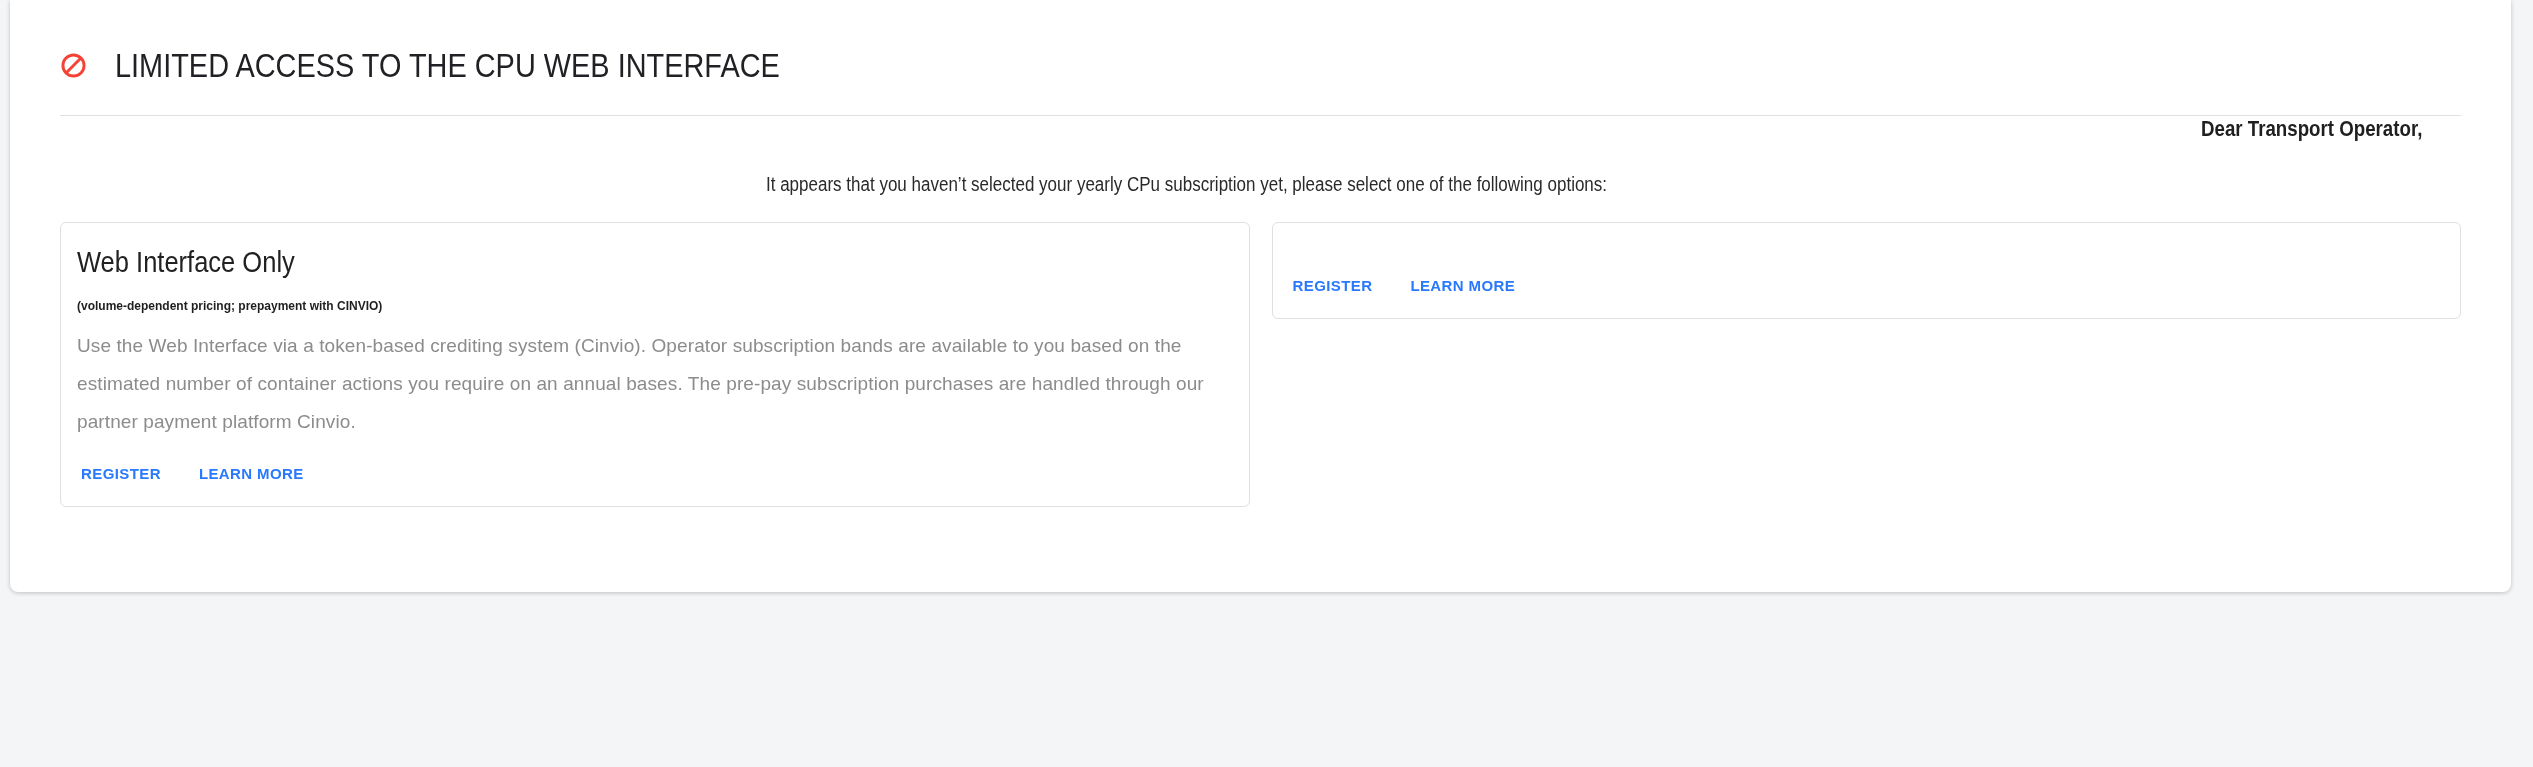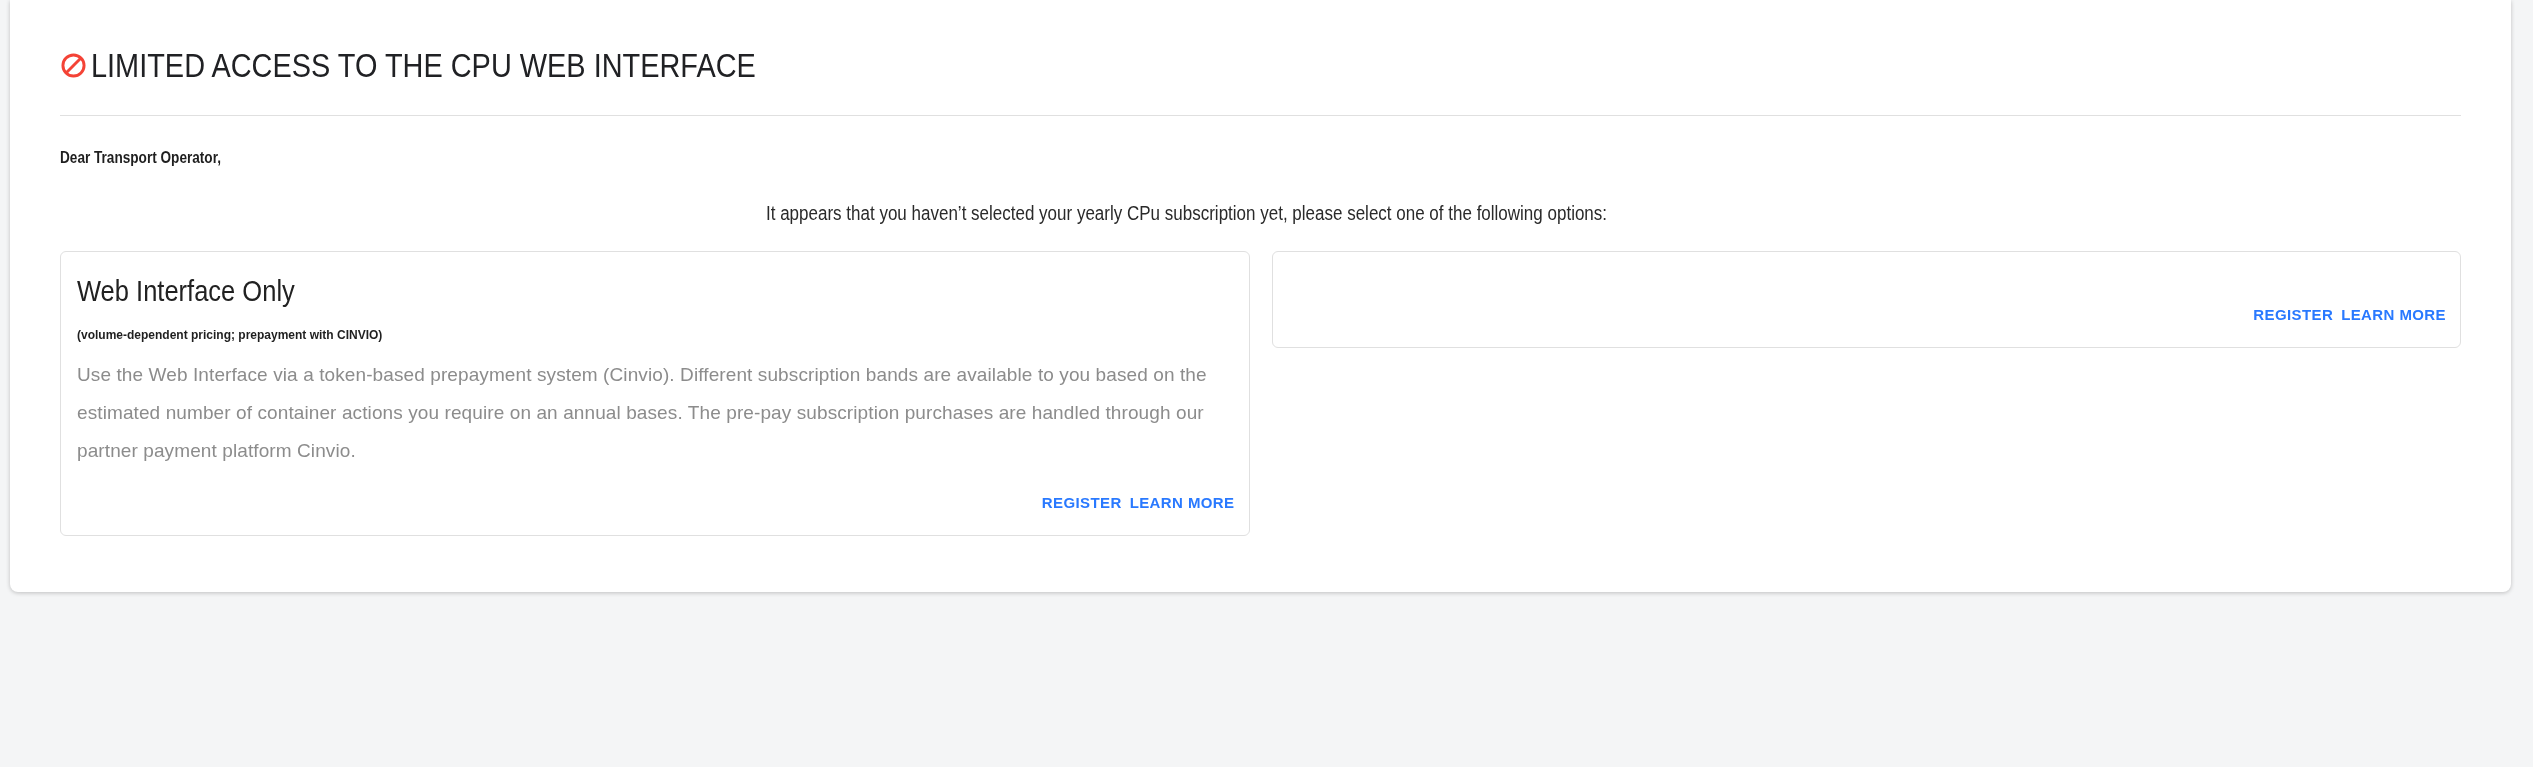--- a/index.html
+++ b/index.html
@@ -27,21 +27,21 @@
   .condensed {
     display: inline-block;
     transform: scaleX(0.85);
     transform-origin: left center;
     white-space: nowrap;
   }
   .header-row {
     margin-top: 42px;
     display: flex;
     align-items: center;
-    gap: 4px;
+    gap: 28px;
     height: 46px;
   }
   .block-icon {
     width: 27px;
     height: 27px;
     flex: 0 0 auto;
     display: inline-block;
   }
   .page-title {
     font-size: 34px;
@@ -50,25 +50,25 @@
     letter-spacing: 0;
     line-height: 46px;
     margin: 0;
   }
   .divider {
     margin-top: 27px;
     height: 1px;
     background: #e0e0e0;
   }
   .salutation {
-    margin-top: 29px;
-    font-size: 16px;
+    font-size: 22px;
     font-weight: 700;
     line-height: 26px;
     color: #1f1f1f;
+    text-align: right;
   }
   .intro {
     margin-top: 30px;
     font-size: 20px;
     line-height: 24px;
     color: #2a2a2a;
     text-align: center;
   }
   .cards-row {
     margin-top: 26px;
@@ -100,22 +100,23 @@
   }
   .plan-description {
     margin-top: 10px;
     font-size: 19px;
     line-height: 38px;
     color: #8c8c8c;
     letter-spacing: 0.1px;
   }
   .card-actions {
     display: flex;
-    justify-content: flex-end;
+    justify-content: flex-start;
     align-items: center;
+    gap: 30px;
     padding: 16px 0 18px 0;
     margin-top: 2px;
   }
   .card-actions.tall {
     margin-top: 28px;
   }
   .text-button {
     background: none;
     border: none;
     cursor: pointer;
@@ -147,21 +148,21 @@
 
   <div class="salutation"><span class="condensed">Dear Transport Operator,</span></div>
 
   <div class="intro"><span class="condensed">It appears that you haven’t selected your yearly CPu subscription yet, please select one of the following options:</span></div>
 
   <div class="cards-row">
 
     <div class="plan-card">
       <div class="plan-title"><span class="condensed">Web Interface Only</span></div>
       <div class="plan-subtitle">(volume-dependent pricing; prepayment with CINVIO)</div>
-      <div class="plan-description">Use the Web Interface via a token-based prepayment system (Cinvio). Different subscription bands are available to you based on the estimated number of container actions you require on an annual bases. The pre-pay subscription purchases are handled through our partner payment platform Cinvio.</div>
+      <div class="plan-description">Use the Web Interface via a token-based crediting system (Cinvio). Operator subscription bands are available to you based on the estimated number of container actions you require on an annual bases. The pre-pay subscription purchases are handled through our partner payment platform Cinvio.</div>
       <div class="card-actions">
         <button class="text-button">REGISTER</button>
         <button class="text-button">LEARN MORE</button>
       </div>
     </div>
 
     <div class="plan-card">
       <div class="card-actions tall">
         <button class="text-button">REGISTER</button>
         <button class="text-button">LEARN MORE</button>

